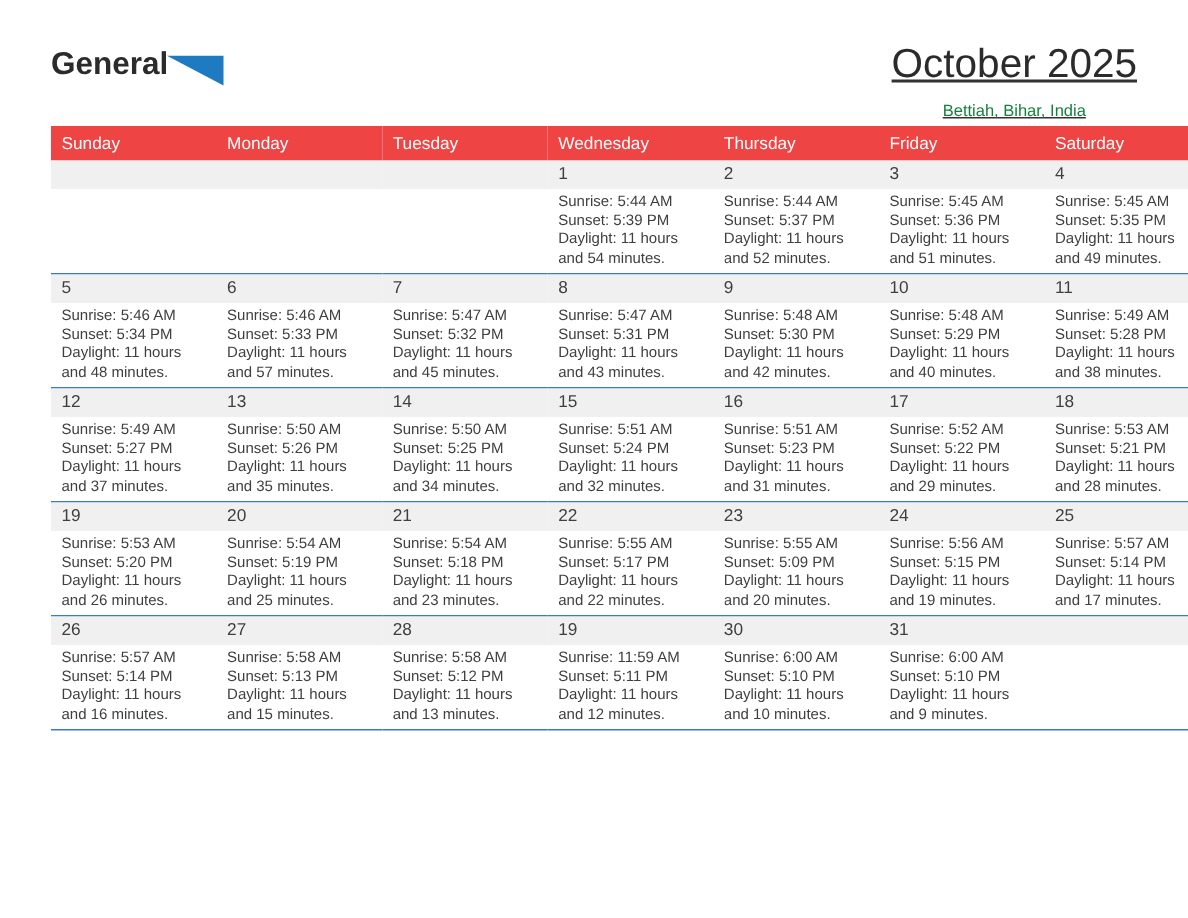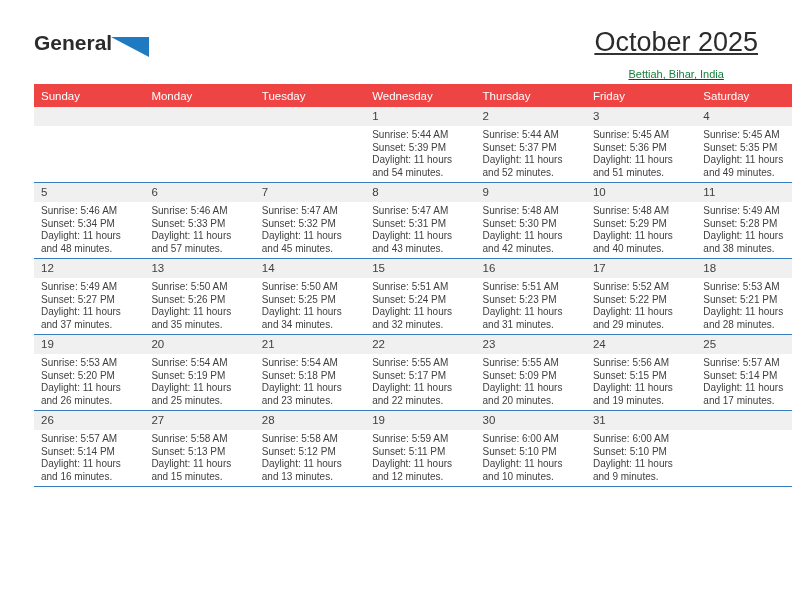--- a/index.html
+++ b/index.html
@@ -496,21 +496,21 @@
                 <div>Sunset: 5:12 PM</div>
                 <div>Daylight: 11 hours</div>
                 <div>and 13 minutes.</div>
               </div>
             </div>
           </td>
           <td>
             <div class="cell">
               <div class="daynum">19</div>
               <div class="lines">
-                <div>Sunrise: 5:59 AM</div>
+                <div>Sunrise: 11:59 AM</div>
                 <div>Sunset: 5:11 PM</div>
                 <div>Daylight: 11 hours</div>
                 <div>and 12 minutes.</div>
               </div>
             </div>
           </td>
           <td>
             <div class="cell">
               <div class="daynum">30</div>
               <div class="lines">

